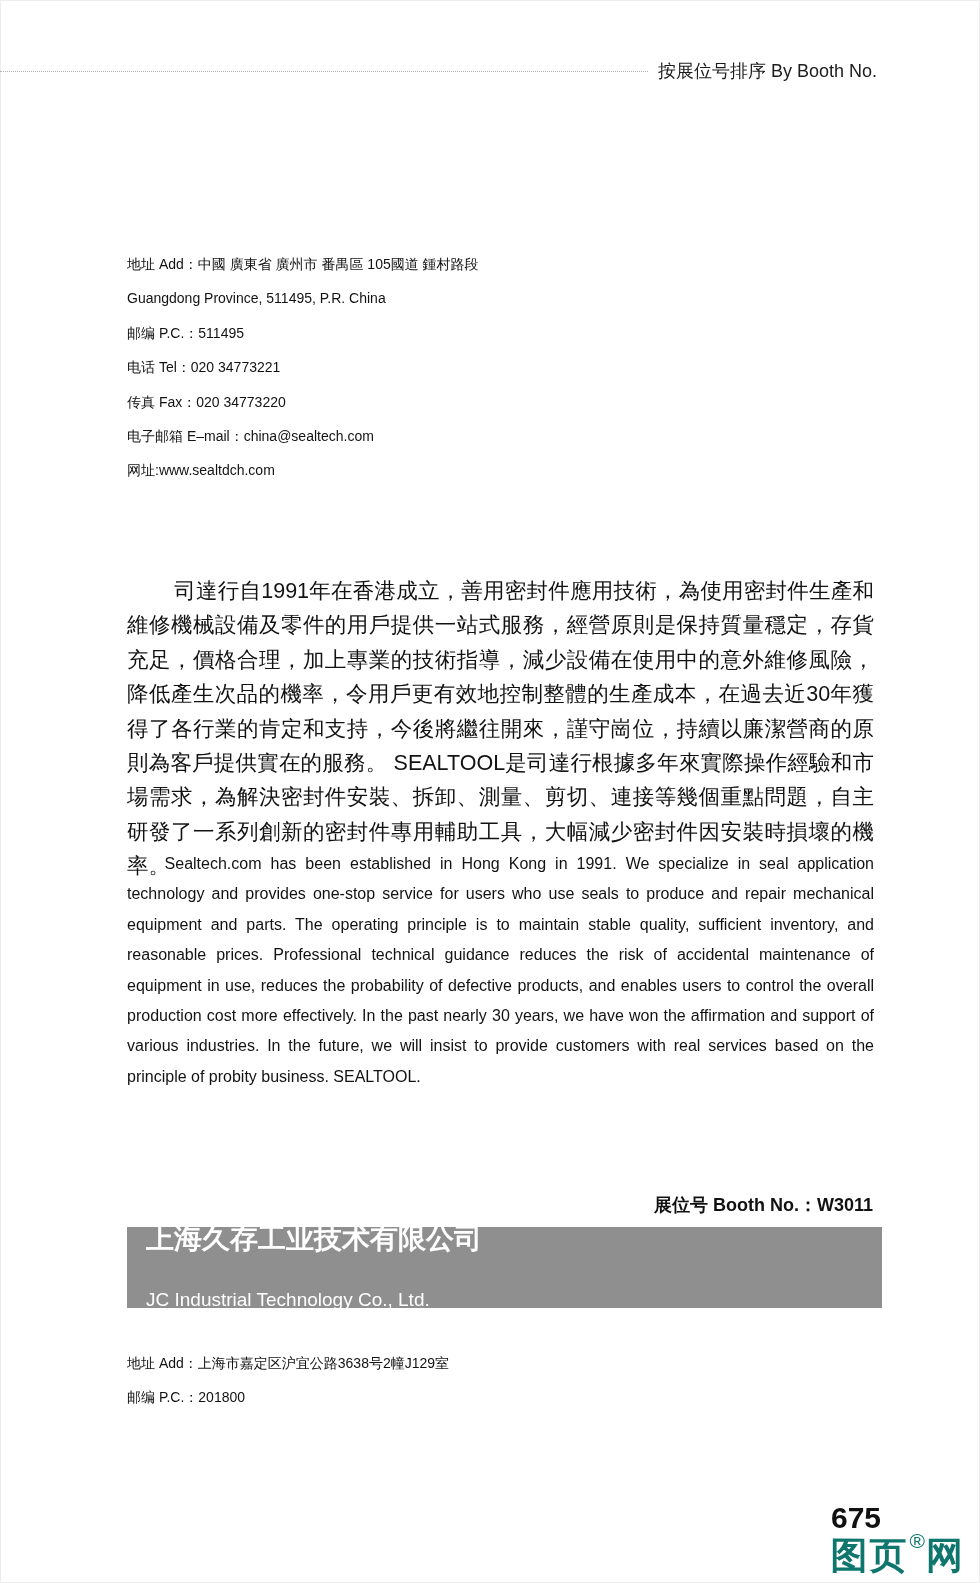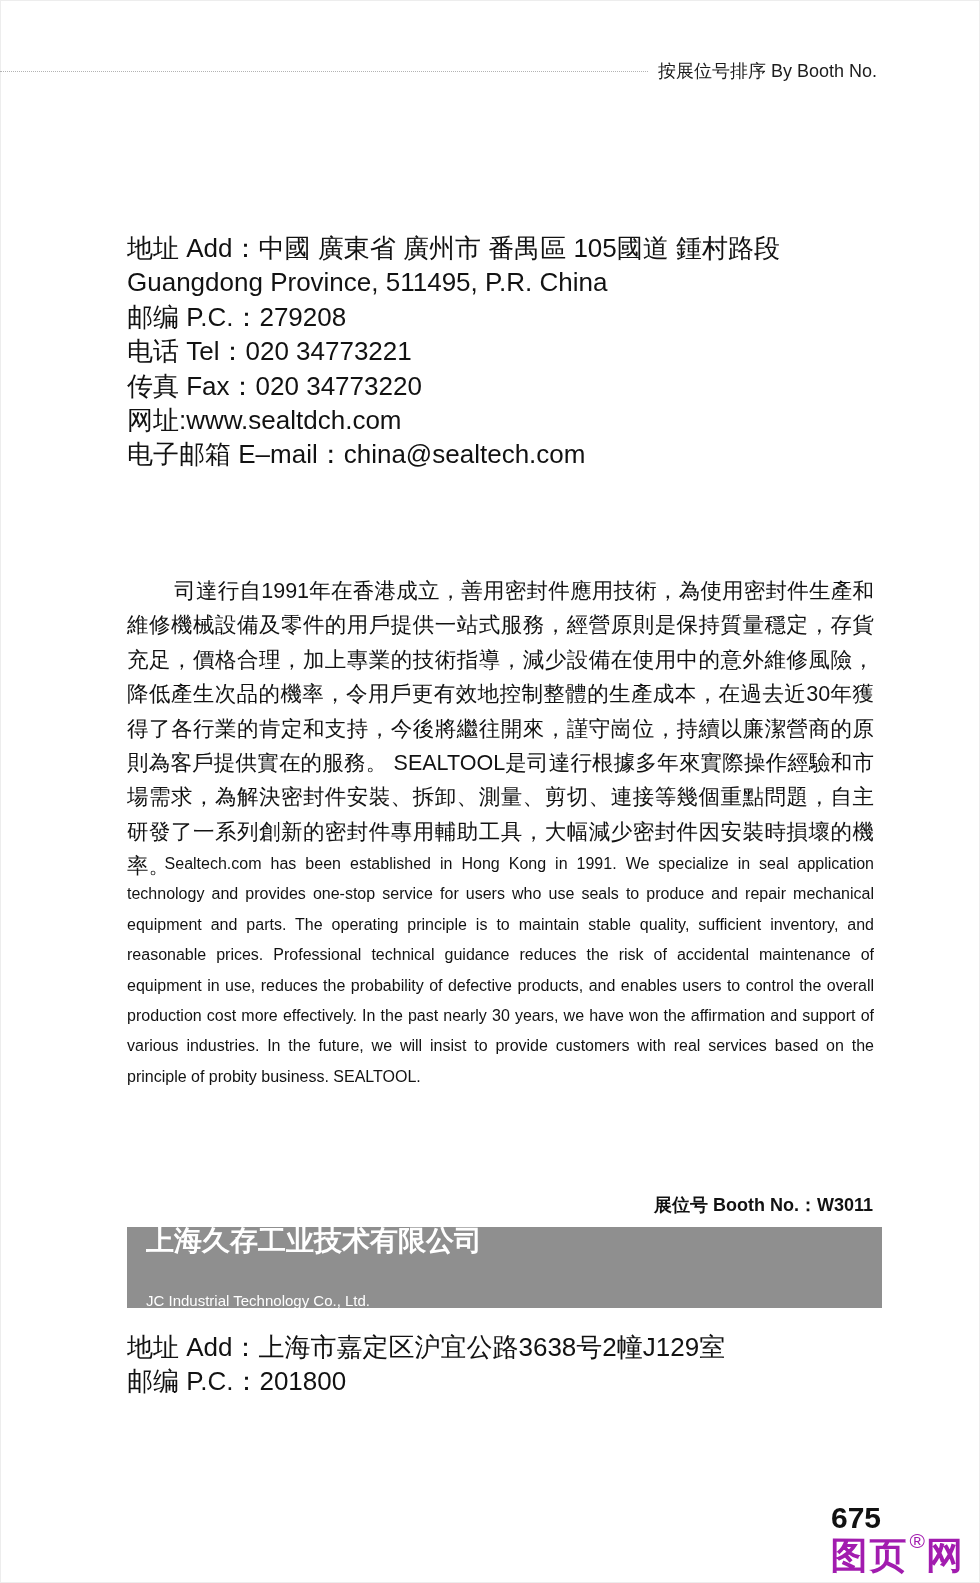--- a/index.html
+++ b/index.html
@@ -26,24 +26,25 @@
     top: 59px; right: 103px;
     font-size: 18px;
     color: #1c1c1c;
     white-space: nowrap;
   }
 
   
   .addr-block {
     position: absolute;
     left: 127px;
-    font-size: 26px;
+    font-size: 14px;
     line-height: 34.4px;
     color: #121212;
     white-space: nowrap;
+    margin-top: 16px;
   }
   .addr-block-1 { top: 231px; }
   .addr-block-2 { top: 1330px; }
 
   
   .para {
     position: absolute;
     left: 127px;
     width: 747px;
     text-align: justify;
@@ -86,37 +87,37 @@
     flex-direction: column;
     justify-content: center;
     gap: 30px;
   }
   .company-name-zh {
     font-size: 28px;
     font-weight: bold;
     line-height: 1.15;
   }
   .company-name-en {
-    font-size: 15px;
+    font-size: 19px;
     line-height: 1.2;
     margin-top: 4px;
   }
 
   
   .page-number {
     position: absolute;
     top: 1501px; left: 831px;
     font-size: 30px;
     font-weight: bold;
     color: #111111;
   }
   .watermark {
     position: absolute;
     right: 15px; bottom: 9px;
-    color: #a21caf;
+    color: #0f766e;
     font-weight: bold;
     font-size: 37px;
     letter-spacing: 2px;
     line-height: 1;
     white-space: nowrap;
   }
   .watermark .reg-mark {
     font-size: 21px;
     font-weight: normal;
     vertical-align: 20px;
@@ -126,25 +127,25 @@
 </style>
 </head>
 <body>
 
 <div class="header-rule"></div>
 <div class="header-label">按展位号排序 By Booth No.</div>
 
 <div class="addr-block addr-block-1">
   <div>地址 Add：中國 廣東省 廣州市 番禺區 105國道 鍾村路段</div>
   <div>Guangdong Province, 511495, P.R. China</div>
-  <div>邮编 P.C.：279208</div>
+  <div>邮编 P.C.：511495</div>
   <div>电话 Tel：020 34773221</div>
   <div>传真 Fax：020 34773220</div>
+  <div>电子邮箱 E–mail：china@sealtech.com</div>
   <div>网址:www.sealtdch.com</div>
-  <div>电子邮箱 E–mail：china@sealtech.com</div>
 </div>
 
 <p class="para para-zh">司達行自1991年在香港成立，善用密封件應用技術，為使用密封件生產和維修機械設備及零件的用戶提供一站式服務，經營原則是保持質量穩定，存貨充足，價格合理，加上專業的技術指導，減少設備在使用中的意外維修風險，降低產生次品的機率，令用戶更有效地控制整體的生產成本，在過去近30年獲得了各行業的肯定和支持，今後將繼往開來，謹守崗位，持續以廉潔營商的原則為客戶提供實在的服務。 SEALTOOL是司達行根據多年來實際操作經驗和市場需求，為解決密封件安裝、拆卸、測量、剪切、連接等幾個重點問題，自主研發了一系列創新的密封件專用輔助工具，大幅減少密封件因安裝時損壞的機率。</p>
 <p class="para para-en">Sealtech.com has been established in Hong Kong in 1991. We specialize in seal application technology and provides one-stop service for users who use seals to produce and repair mechanical equipment and parts. The operating principle is to maintain stable quality, sufficient inventory, and reasonable prices. Professional technical guidance reduces the risk of accidental maintenance of equipment in use, reduces the probability of defective products, and enables users to control the overall production cost more effectively. In the past nearly 30 years, we have won the affirmation and support of various industries. In the future, we will insist to provide customers with real services based on the principle of probity business. SEALTOOL.</p>
 
 <div class="booth-line">展位号 Booth No.：W3011</div>
 
 <div class="company-banner">
   <div class="company-name-zh">上海久存工业技术有限公司</div>
   <div class="company-name-en">JC Industrial Technology Co., Ltd.</div>

